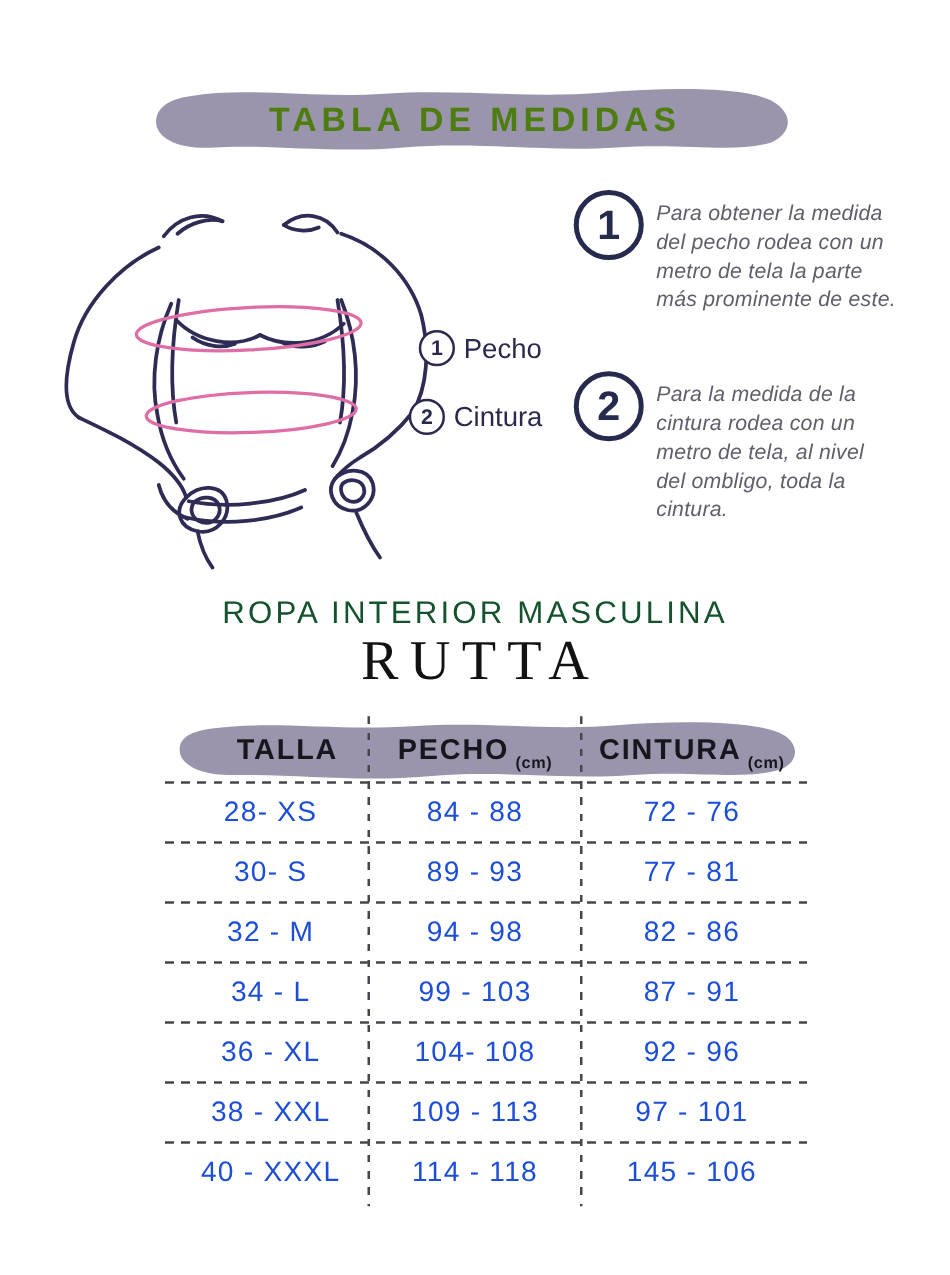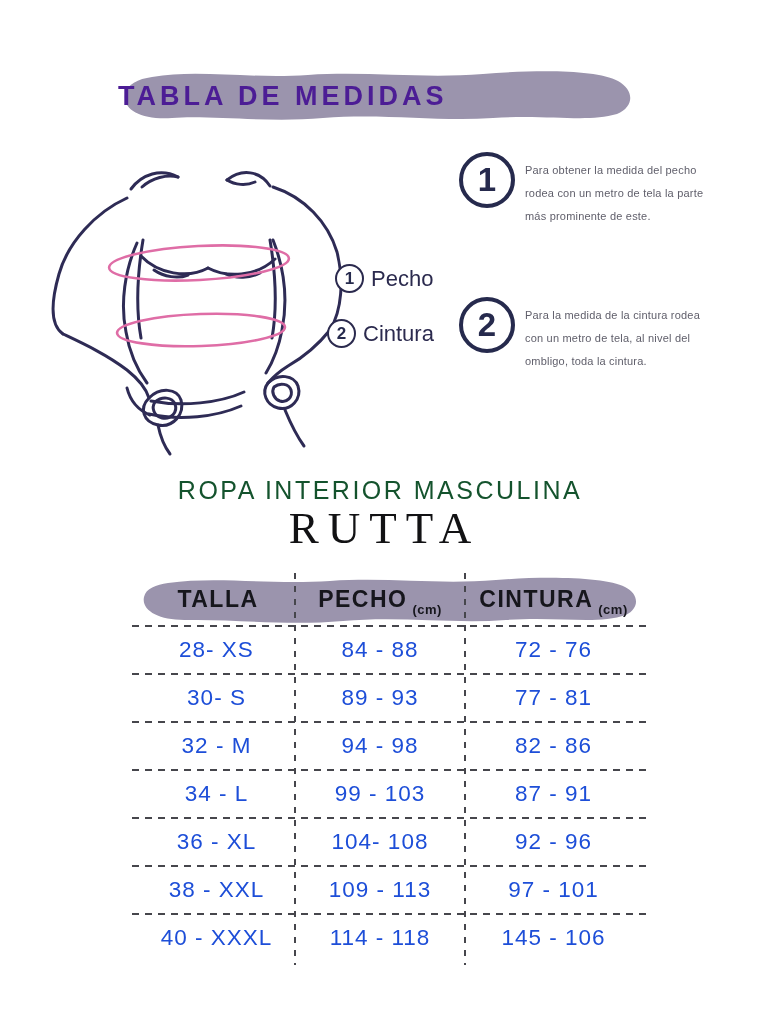--- a/index.html
+++ b/index.html
@@ -2,52 +2,52 @@
 <html><head>
 <meta charset="utf-8">
 <style>
   html,body{margin:0;padding:0;background:#ffffff;}
   .page{position:relative;width:760px;height:1020px;background:#ffffff;overflow:hidden;
         font-family:"Liberation Sans", sans-serif;}
 
   
   .banner{position:absolute;left:118px;top:66px;width:524px;height:60px;}
   .banner svg{position:absolute;left:0;top:0;}
-  .banner .title{position:relative;z-index:2;margin:0;text-align:left;line-height:60px;
-        font-size:27px;font-weight:700;letter-spacing:4px;color:#4c1d95;}
+  .banner .title{position:relative;z-index:2;margin:0;text-align:center;line-height:60px;
+        font-size:27px;font-weight:700;letter-spacing:4px;color:#4d7c0f;}
 
   
   .figure{position:absolute;left:30px;top:140px;width:420px;height:320px;}
   .fig-label{position:absolute;display:flex;align-items:center;gap:7px;color:#2b2a4e;
         font-size:22px;font-weight:500;}
   .num-circle{border-radius:50%;display:flex;align-items:center;justify-content:center;
         color:#262a4d;font-weight:700;box-sizing:border-box;background:#fff;}
   .num-circle.small{width:29px;height:29px;border:2.5px solid #2b2a4e;font-size:17px;flex:0 0 auto;}
   .num-circle.big{width:56px;height:56px;border:4px solid #262a4d;font-size:33px;flex:0 0 auto;}
 
   
   .instruction{position:absolute;left:459px;display:flex;align-items:flex-start;}
-  .instr-text{margin:7px 0 0 10px;width:194px;font-size:11px;line-height:23px;
-        color:#5f5e6a;letter-spacing:0.2px;}
+  .instr-text{margin:7px 0 0 10px;width:194px;font-size:17px;line-height:23px;
+        color:#5f5e6a;letter-spacing:0.2px;font-style:italic;}
 
   
   .subtitle{position:absolute;top:476px;left:0;width:100%;text-align:center;
         font-size:25px;letter-spacing:2.5px;color:#14532d;}
   .brand{position:absolute;top:502px;left:0;width:100%;text-align:center;
         font-family:"Liberation Serif", serif;font-size:45px;letter-spacing:9px;
         text-indent:9px;color:#121214;}
 
   
   .table-wrap{position:absolute;left:138px;top:573px;width:504px;height:400px;}
   .thead{position:relative;height:53px;z-index:1;}
   .thead svg{position:absolute;left:0;top:0;}
   .th{position:absolute;top:0;height:52px;display:flex;align-items:center;justify-content:center;
         gap:5px;font-weight:700;color:#16161c;font-size:23px;letter-spacing:1.5px;z-index:2;}
   .th .unit{font-size:13px;font-weight:700;letter-spacing:0.5px;margin-top:20px;}
-  .th1{left:4px;width:157px;} .th2{left:157px;width:170px;} .th3{left:327px;width:177px;}
+  .th1{left:16px;width:157px;} .th2{left:157px;width:170px;} .th3{left:327px;width:177px;}
 
   .rows{position:relative;}
   .rows::before{content:"";position:absolute;left:-6px;right:-4px;top:-1px;height:2px;
         background:repeating-linear-gradient(90deg,#46464c 0 7px,transparent 7px 13px);}
   .tr{position:relative;height:48px;display:flex;}
   .tr:not(:last-child)::after{content:"";position:absolute;left:-6px;right:-4px;bottom:-1px;height:2px;
         background:repeating-linear-gradient(90deg,#46464c 0 7px,transparent 7px 13px);}
   .td{display:flex;align-items:center;justify-content:center;font-size:22.5px;color:#1d4ed8;
         letter-spacing:1px;}
   .td1{width:157px;} .td2{width:170px;} .td3{width:177px;}

